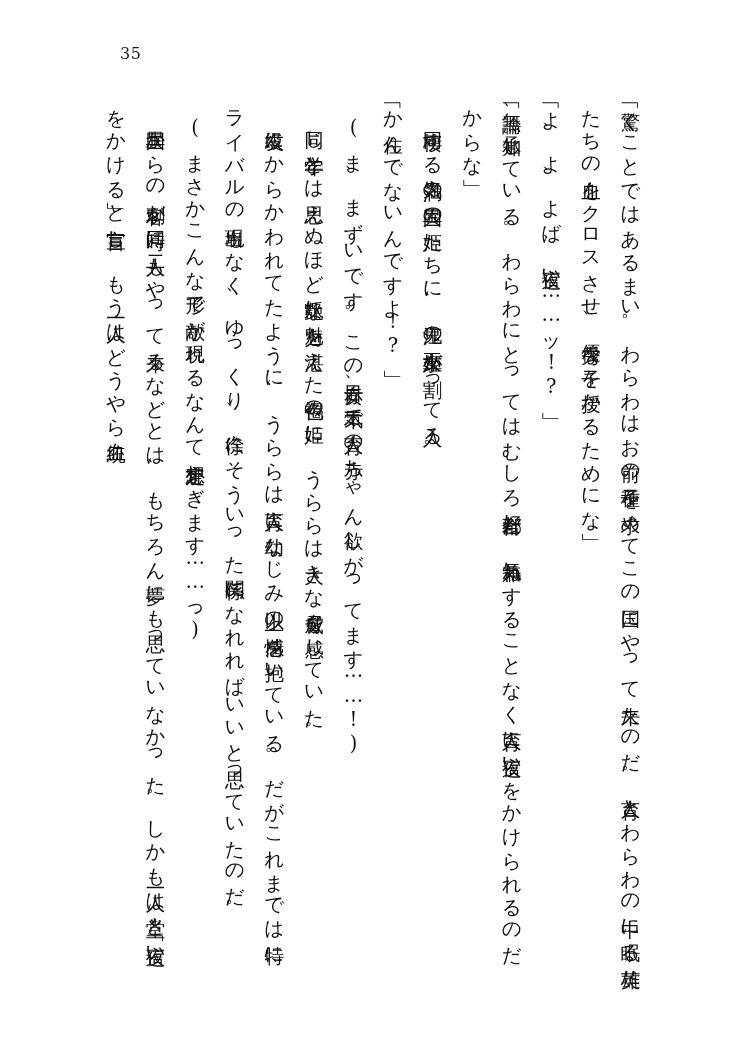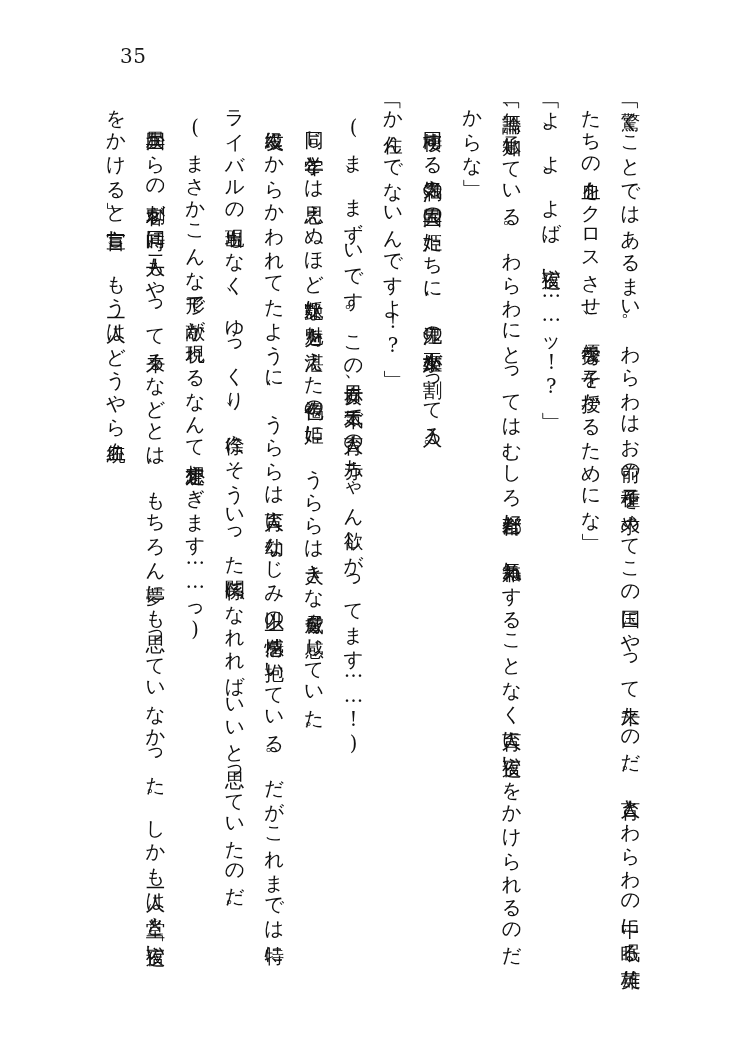--- a/index.html
+++ b/index.html
@@ -23,21 +23,21 @@
     width: 736px;
     height: 1037px;
     background: #ffffff;
   }
 
   
   .page-number {
     position: absolute;
     left: 120px;
     top: 44px;
-    font-size: 20px;
+    font-size: 16px;
     letter-spacing: 0.5px;
     color: #1a1a1a;
     font-family: "DejaVu Serif", "Liberation Serif", serif;
   }
 
   
   .text-block {
     position: absolute;
     top: 96px;
     right: 86px;

